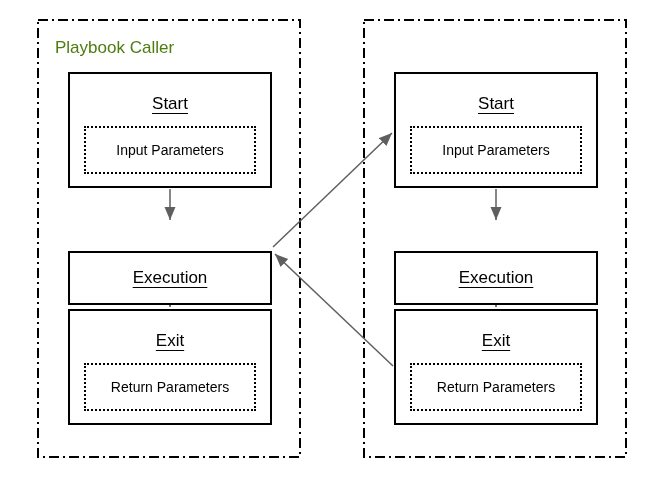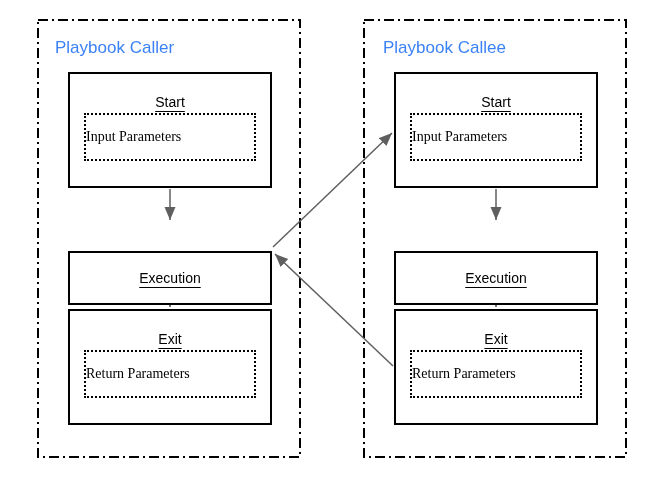--- a/index.html
+++ b/index.html
@@ -21,59 +21,59 @@
     left: 0;
     top: 0;
     width: 671px;
     height: 492px;
     pointer-events: none;
   }
   .container-title {
     position: absolute;
     font-size: 17px;
     line-height: 1.2;
-    color: #3b82f6;
+    color: #4d7c0f;
     white-space: nowrap;
   }
   .node {
     position: absolute;
     background: #ffffff;
     border: 2px solid #000000;
     box-sizing: border-box;
   }
   .node-label {
-    font-size: 14px;
+    font-size: 17px;
     line-height: 1.2;
     text-align: center;
     text-decoration: underline;
     text-underline-offset: 4px;
     white-space: nowrap;
   }
   .node.tall .node-label {
     margin-top: 20px;
   }
   .node.short {
     display: flex;
     align-items: center;
     justify-content: center;
     margin-top: 29px;
   }
   .param-box {
     position: absolute;
     left: 14px;
     right: 14px;
-    top: 39px;
+    top: 52px;
     height: 48px;
     border: 2px dotted #000000;
     box-sizing: border-box;
     display: flex;
     align-items: center;
+    justify-content: center;
     font-size: 14px;
     white-space: nowrap;
-    font-family: Liberation Serif, serif;
   }
 </style>
 </head>
 <body>
 
 <div class="canvas">
 
   <svg class="overlay" width="671" height="492" viewBox="0 0 671 492">
     <defs>
       <marker id="arrowhead" markerWidth="14" markerHeight="12" refX="13" refY="5.5" orient="auto" markerUnits="userSpaceOnUse">
@@ -105,21 +105,20 @@
     <div class="node-label">Execution</div>
   </div>
 
   <div class="node tall" style="left:68px; top:309px; width:204px; height:116px;">
     <div class="node-label">Exit</div>
     <div class="param-box">
       <span>Return Parameters</span>
     </div>
   </div>
 
-  <div class="container-title" style="left:383px; top:38px;">Playbook Callee</div>
 
   <div class="node tall" style="left:394px; top:72px; width:204px; height:116px;">
     <div class="node-label">Start</div>
     <div class="param-box">
       <span>Input Parameters</span>
     </div>
   </div>
 
   <div class="node short" style="left:394px; top:222px; width:204px; height:54px;">
     <div class="node-label">Execution</div>

